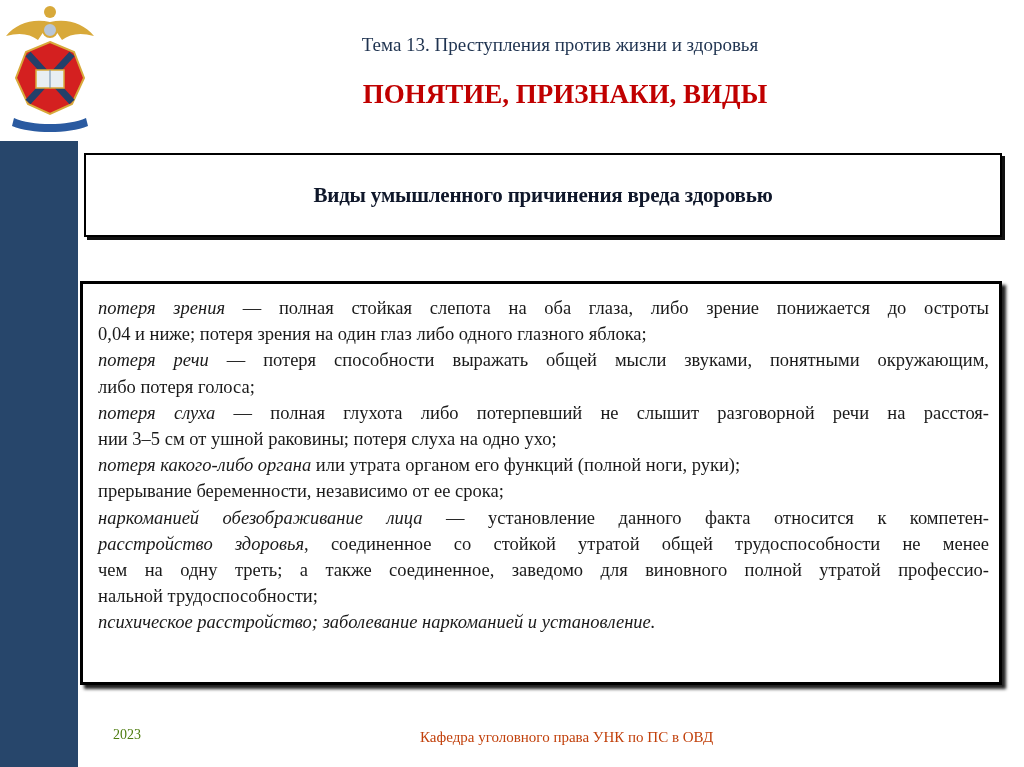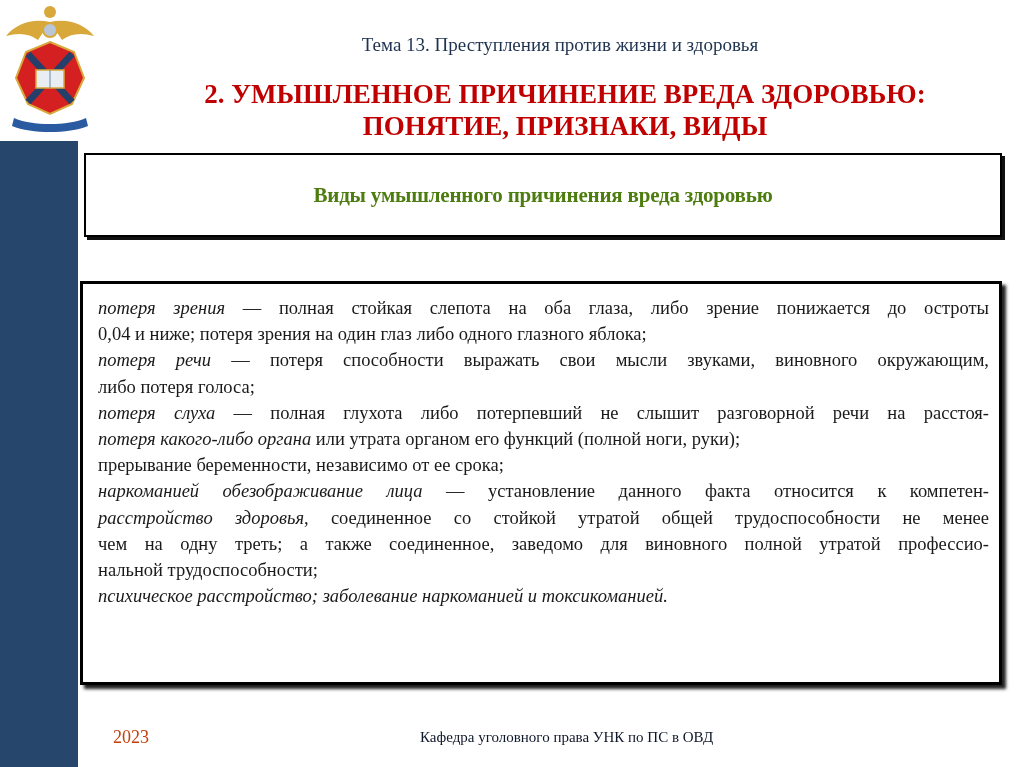--- a/index.html
+++ b/index.html
@@ -7,31 +7,31 @@
          font-family:"Liberation Serif", serif; }
   .sidebar { position:absolute; left:0; top:141px; width:78px; height:626px; background:#27466b; }
   .logo { position:absolute; left:2px; top:0px; width:96px; height:136px; }
   .topic { position:absolute; left:260px; top:18px; width:600px; text-align:center;
            font-size:19px; color:#1f3350;margin-top:16px; }
   .title { position:absolute; left:150px; top:78px; width:830px; text-align:center;
            font-size:27px; line-height:32px; font-weight:bold; color:#c00000; }
   .box-top { position:absolute; left:84px; top:153px; width:914px; height:80px;
              border:2.5px solid #000; box-shadow:3px 3px 0 #111; background:#fff;
              display:flex; flex-direction:column; justify-content:center; align-items:center; }
-  .box-top div { font-size:21px; font-weight:bold; line-height:29px; color:#4d7c0f;
+  .box-top div { font-size:21px; font-weight:bold; line-height:29px; color:#0f172a;
                  letter-spacing:-0.2px; }
   .box-main { position:absolute; left:80px; top:281px; width:922px; height:404px;
               border:3px solid #000; box-shadow:4px 4px 3px #222; background:#fff;
               box-sizing:border-box; padding:11px 10px 0 15px; }
   .line { font-size:18.5px; line-height:26.2px; color:#1a1a1a; white-space:nowrap;
           text-align:justify; text-align-last:justify; }
   .line.last { text-align-last:left; }
   .line i { color:#1a1a1a; }
-  .year { position:absolute; left:113px; top:727px; font-size:18px; color:#c2410c; }
-  .dept { position:absolute; left:420px; top:729px; font-size:15px; color:#0f172a; }
+  .year { position:absolute; left:113px; top:727px; font-size:14px; color:#4d7c0f; }
+  .dept { position:absolute; left:420px; top:729px; font-size:15px; color:#c2410c; }
 </style>
 </head>
 <body>
 
 <div class="sidebar"></div>
 
 <svg class="logo" viewBox="0 0 96 136">
 
   <path d="M48 22 C30 18 14 24 4 36 C18 32 28 34 36 40 Z" fill="#d8a93a"></path>
   <path d="M48 22 C66 18 82 24 92 36 C78 32 68 34 60 40 Z" fill="#d8a93a"></path>
@@ -42,37 +42,37 @@
   <path d="M26 54 L70 102 M70 54 L26 102" stroke="#24406a" stroke-width="7"></path>
   <rect x="34" y="70" width="28" height="18" fill="#e8eef2" stroke="#d8a93a" stroke-width="1.5"></rect>
   <line x1="48" y1="70" x2="48" y2="88" stroke="#6a8aa8" stroke-width="1"></line>
 
   <path d="M12 118 C30 126 66 126 84 118 L86 126 C66 134 30 134 10 126 Z" fill="#2a5aa0"></path>
 </svg>
 
 <div class="topic">Тема 13. Преступления против жизни и здоровья</div>
 
 <div class="title">
-  <div>2. УМЫШЛЕННОЕ ПРИЧИНЕНИЕ ВРЕДА ЗДОРОВЬЮ:</div>
   <div>ПОНЯТИЕ, ПРИЗНАКИ, ВИДЫ</div>
 </div>
 
 <div class="box-top">
   <div>Виды умышленного причинения вреда здоровью</div>
 </div>
 
 <div class="box-main">
   <div class="line"><i>потеря зрения</i><span> — полная стойкая слепота на оба глаза, либо зрение понижается до остроты</span></div>
   <div class="line last"><i></i><span>0,04 и ниже; потеря зрения на один глаз либо одного глазного яблока;</span></div>
-  <div class="line"><i>потеря речи</i><span> — потеря способности выражать свои мысли звуками, виновного окружающим,</span></div>
+  <div class="line"><i>потеря речи</i><span> — потеря способности выражать общей мысли звуками, понятными окружающим,</span></div>
   <div class="line last"><i></i><span>либо потеря голоса;</span></div>
   <div class="line"><i>потеря слуха</i><span> — полная глухота либо потерпевший не слышит разговорной речи на расстоя-</span></div>
+  <div class="line last"><i></i><span>нии 3–5 см от ушной раковины; потеря слуха на одно ухо;</span></div>
   <div class="line last"><i>потеря какого-либо органа</i><span> или утрата органом его функций (полной ноги, руки);</span></div>
   <div class="line last"><i></i><span>прерывание беременности, независимо от ее срока;</span></div>
   <div class="line"><i>наркоманией обезображивание лица</i><span> — установление данного факта относится к компетен-</span></div>
   <div class="line"><i>расстройство здоровья</i><span>, соединенное со стойкой утратой общей трудоспособности не менее</span></div>
   <div class="line"><i></i><span>чем на одну треть; а также соединенное, заведомо для виновного полной утратой профессио-</span></div>
   <div class="line last"><i></i><span>нальной трудоспособности;</span></div>
-  <div class="line last"><i>психическое расстройство; заболевание наркоманией и токсикоманией.</i><span></span></div>
+  <div class="line last"><i>психическое расстройство; заболевание наркоманией и установление.</i><span></span></div>
 </div>
 
 <div class="year">2023</div>
 <div class="dept">Кафедра уголовного права УНК по ПС в ОВД</div>
 
 </body></html>

